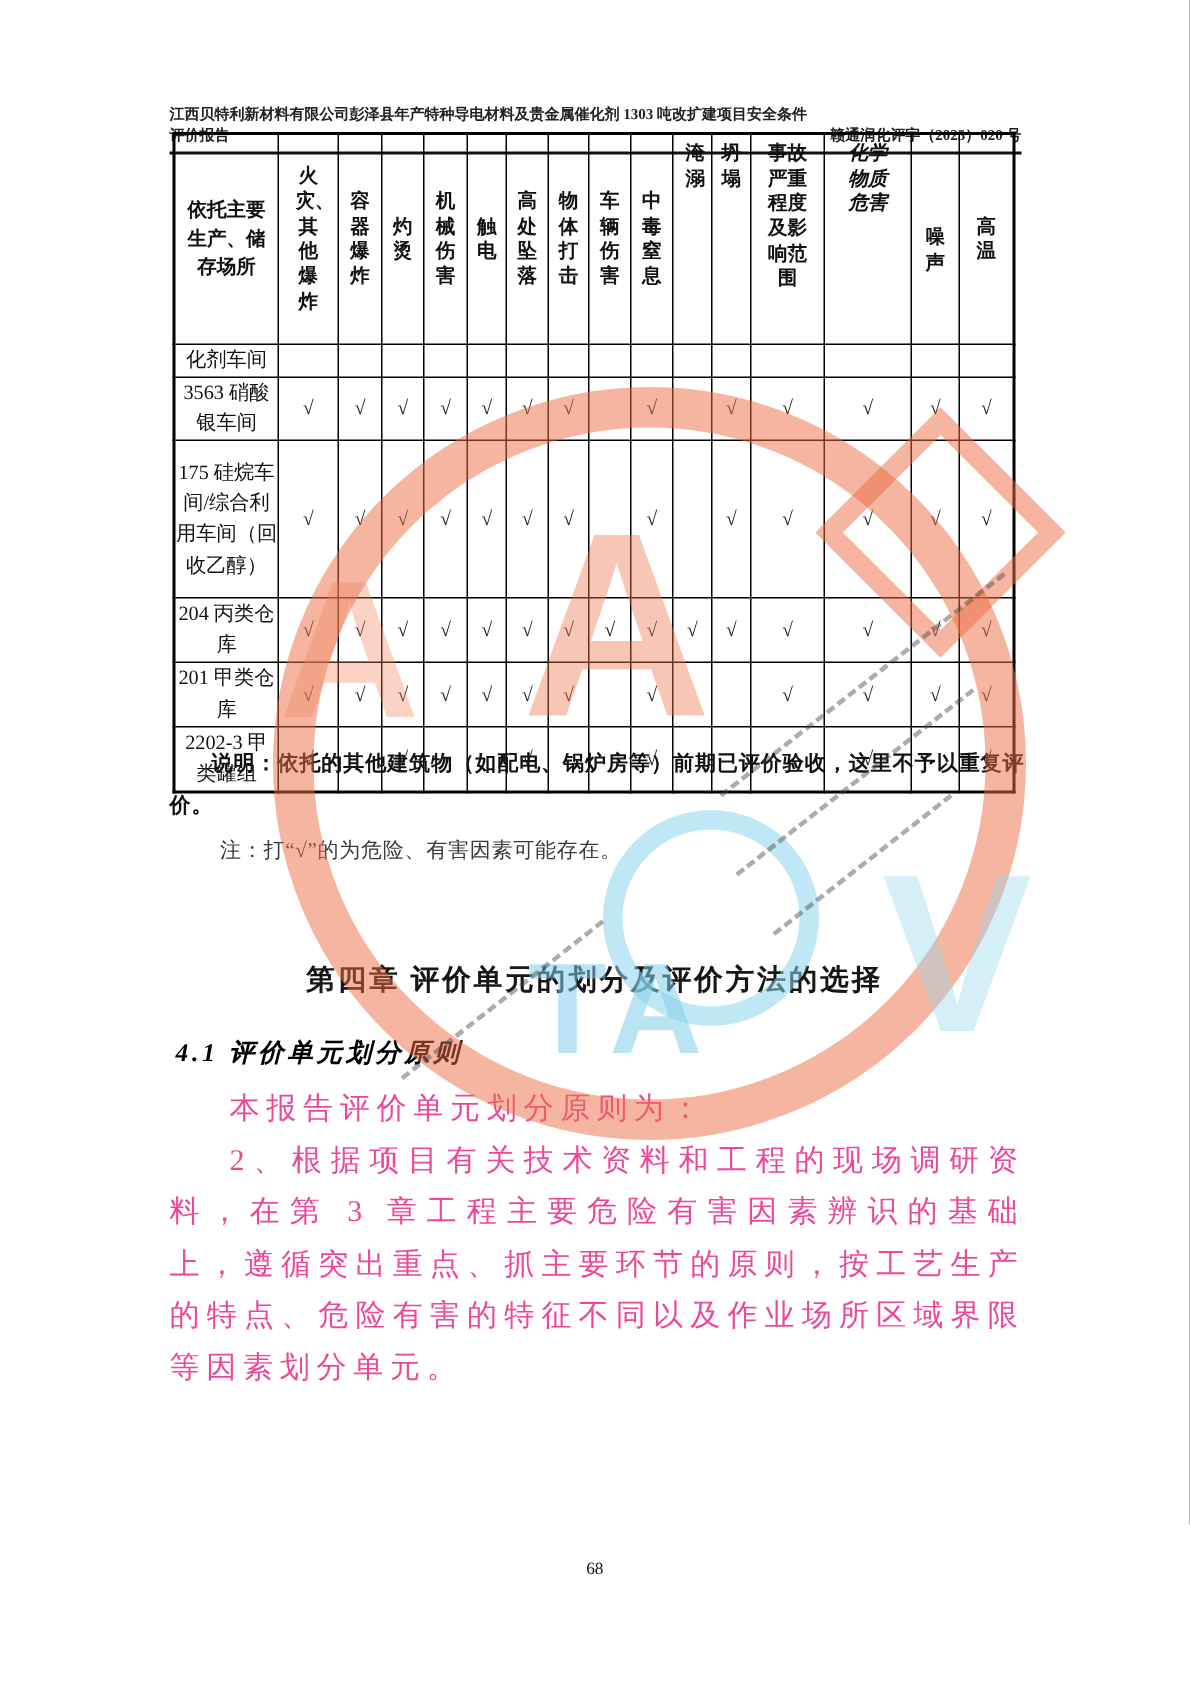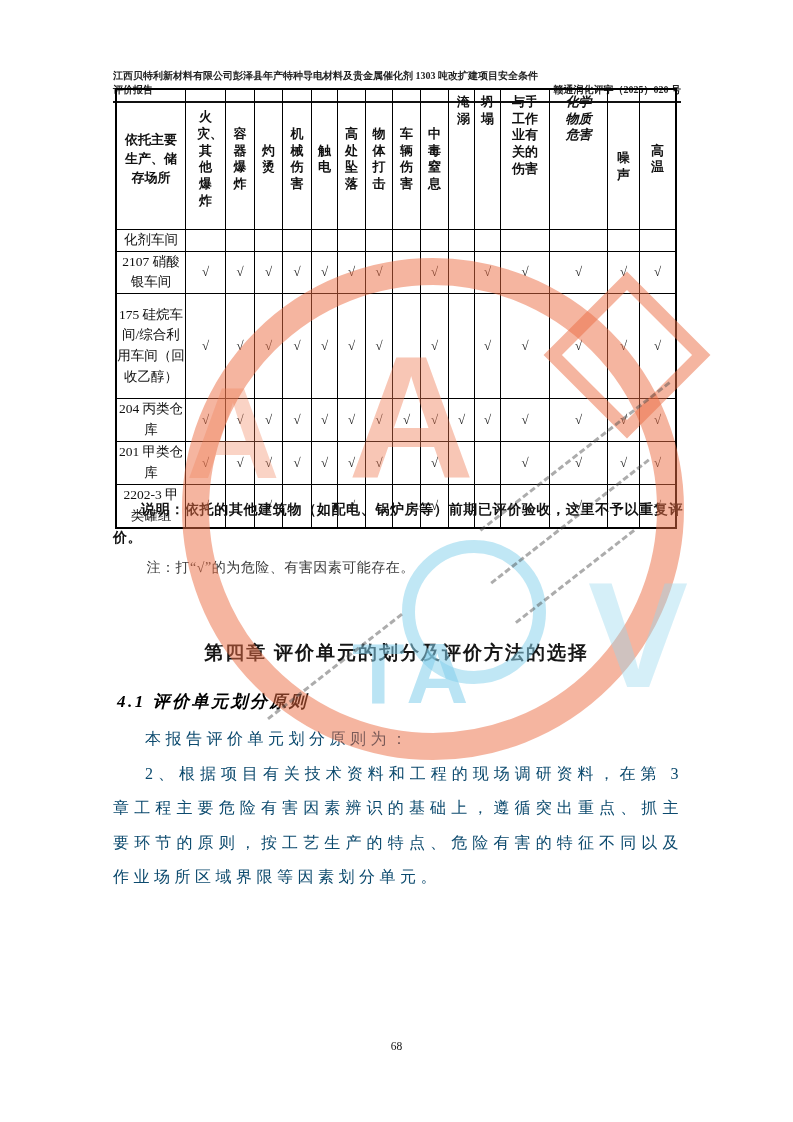--- a/index.html
+++ b/index.html
@@ -51,21 +51,21 @@
   .chapter{
     position:absolute; left:0; top:640px; width:793px; text-align:center;
     font-weight:bold; font-size:19px; letter-spacing:2px; color:#161616;
   }
   .subsection{
     position:absolute; left:117px; top:690px;
     font-weight:bold; font-style:italic; font-size:17px; letter-spacing:2.5px; color:#000000;
   }
   .body-text{
     position:absolute; left:113px; top:722px; width:570px;
-    font-size:16px; line-height:34.5px; text-align:justify; color:#0c4a6e;
+    font-size:20px; line-height:34.5px; text-align:justify; color:#ec4899;
   }
   .body-text p{margin:0; text-indent:2em; letter-spacing:4.5px;}
   .pageno{position:absolute; left:0; top:1040px; width:793px; text-align:center; font-size:11.5px;}
   
   .wm{position:absolute; pointer-events:none;}
   .wm-ring{
     left:182px; top:258px; width:448px; height:448px;
     border:27px solid rgba(235,108,66,0.50); border-radius:50%;
   }
   .wm-diamond{
@@ -142,21 +142,21 @@
           <td class="hcol" style="width: 27px;">
             <div class="inner" style="width: 17px;">中毒窒息</div>
           </td>
           <td class="hcol vtop" style="width: 25px;">
             <div class="inner" style="width: 17px; text-align: right;">淹溺</div>
           </td>
           <td class="hcol vtop" style="width: 25px;">
             <div class="inner" style="width: 17px;">坍塌</div>
           </td>
           <td class="hcol vtop" style="width: 48px;">
-            <div class="inner" style="width: 31px;">与手工作业有关的伤害</div>
+            <div class="inner" style="width: 31px;">事故严重程度及影响范围</div>
           </td>
           <td class="hcol vtop" style="width: 57px;">
             <div class="inner" style="width: 31px; font-style: italic;">化学物质危害</div>
           </td>
           <td class="hcol" style="width: 31px;">
             <div class="inner" style="width: 17px; margin-top: 15px;">噪声</div>
           </td>
           <td class="hcol" style="width: 35px;">
             <div class="inner" style="width: 17px;">高温</div>
           </td>
@@ -173,21 +173,21 @@
           <td class="chk"></td>
           <td class="chk"></td>
           <td class="chk"></td>
           <td class="chk"></td>
           <td class="chk"></td>
           <td class="chk"></td>
           <td class="chk"></td>
           <td class="chk"></td>
         </tr>
         <tr style="height: 40px;">
-          <td class="loc">2107 硝酸银车间</td>
+          <td class="loc">3563 硝酸银车间</td>
           <td class="chk">√</td>
           <td class="chk">√</td>
           <td class="chk">√</td>
           <td class="chk">√</td>
           <td class="chk">√</td>
           <td class="chk">√</td>
           <td class="chk">√</td>
           <td class="chk"></td>
           <td class="chk">√</td>
           <td class="chk"></td>

